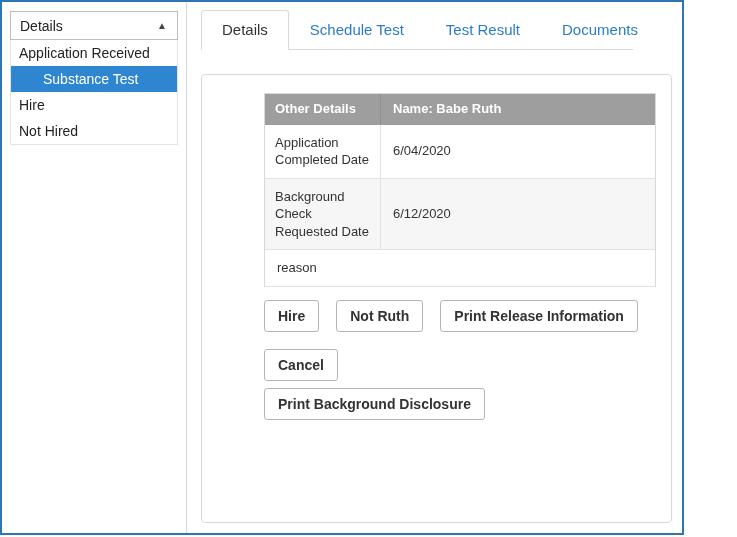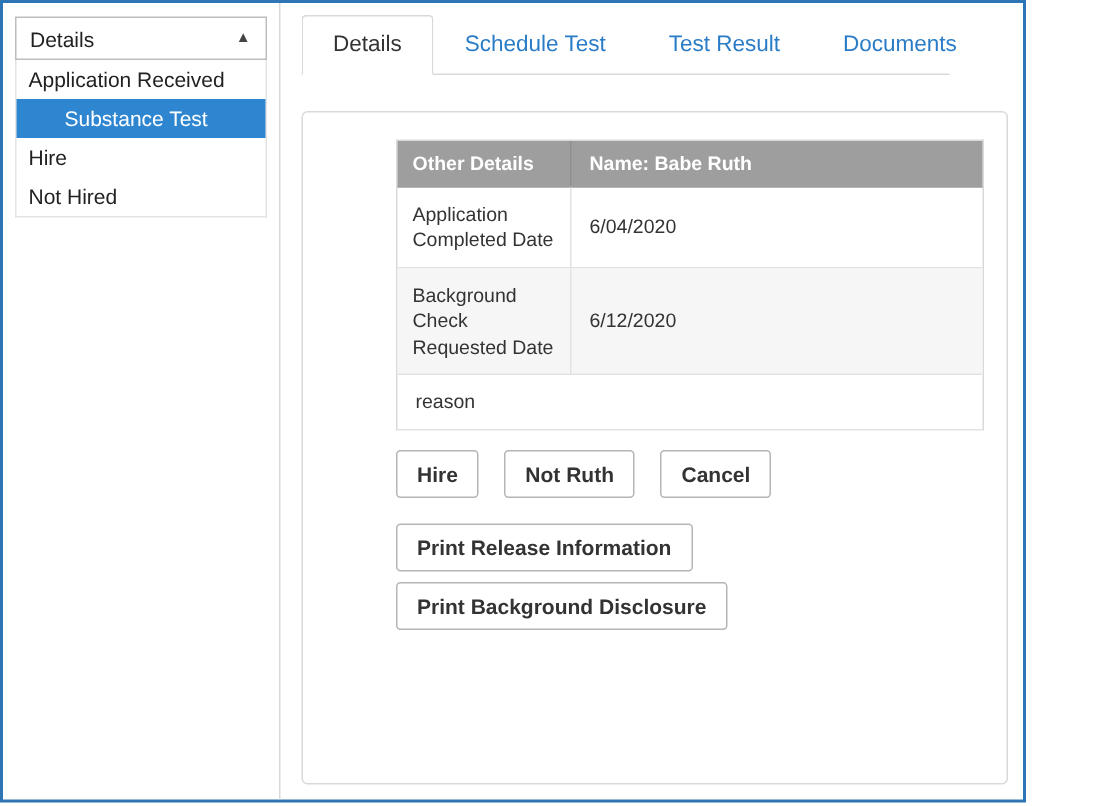--- a/index.html
+++ b/index.html
@@ -202,22 +202,22 @@
         <div class="drow">
           <div class="c2 v-center">reason</div>
         </div>
 
       </div>
 
       <div class="btn-rows">
         <div class="btn-row">
           <button class="btn">Hire</button>
           <button class="btn">Not Ruth</button>
+          <button class="btn">Print Release Information</button>
           <button class="btn">Cancel</button>
-          <button class="btn">Print Release Information</button>
         </div>
         <div class="btn-row">
           <button class="btn">Print Background Disclosure</button>
         </div>
       </div>
 
     </div>
   </div>
 </div>
 

